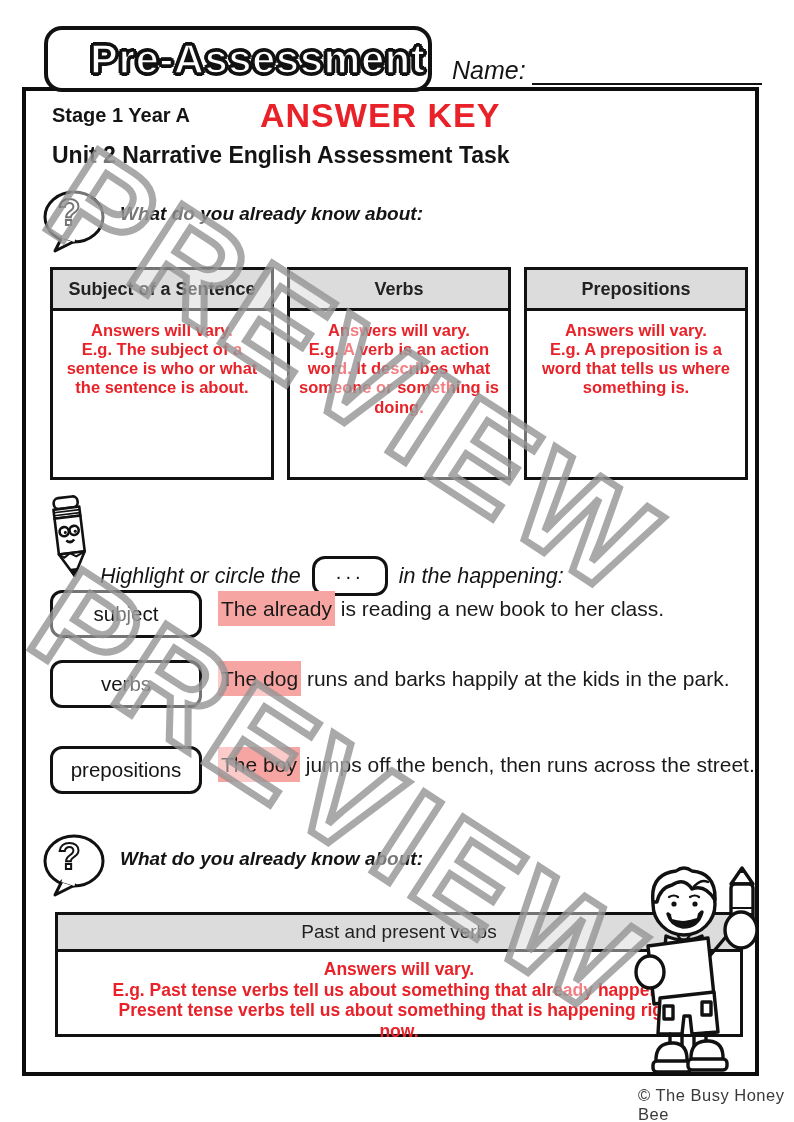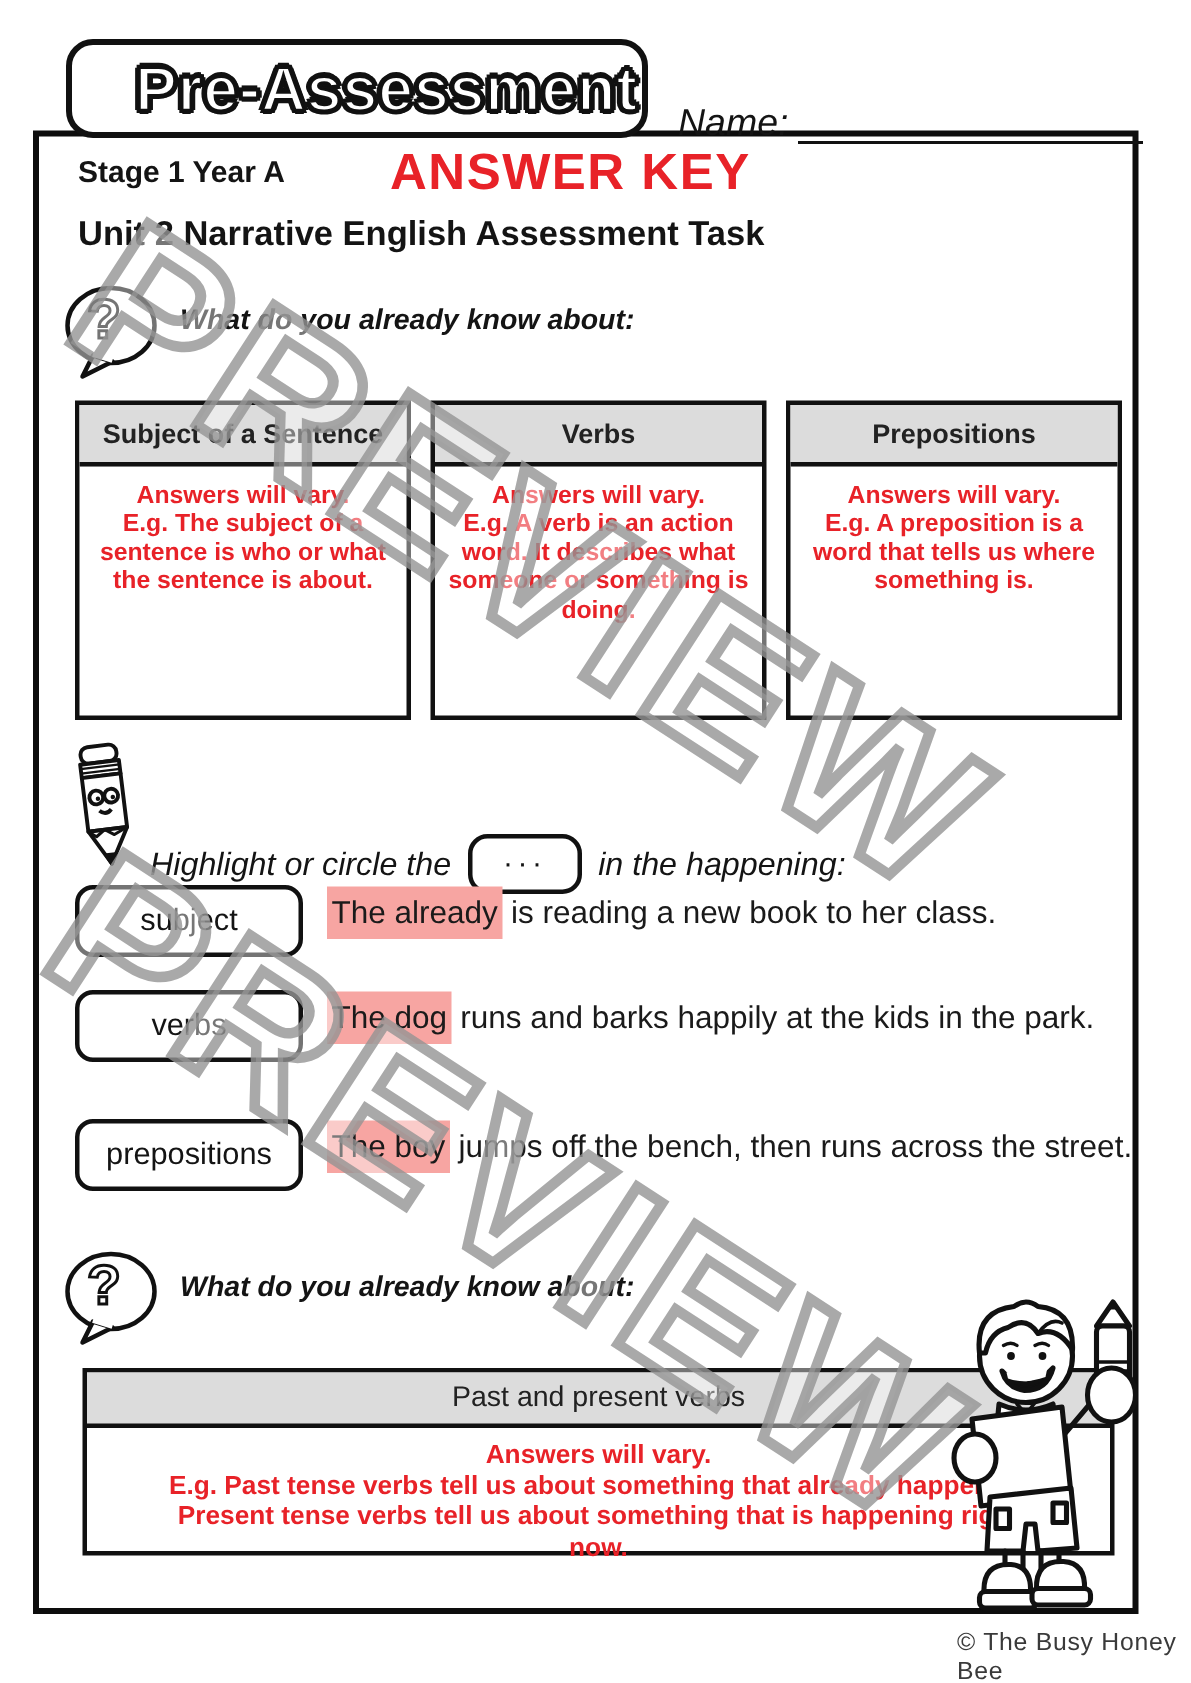--- a/index.html
+++ b/index.html
@@ -13,21 +13,21 @@
     border:4px solid #0d0d0d;box-sizing:border-box;}
   .title-bubble{position:absolute;left:44px;top:26px;width:388px;height:66px;
     background:#fff;border:4px solid #111;border-radius:18px;z-index:3;
     display:flex;align-items:center;justify-content:center;box-sizing:border-box;}
   .title-text{
     font-size:41px;font-weight:bold;letter-spacing:1px;color:#fff;
     -webkit-text-stroke:1.6px #111;
     text-shadow:3px 0 0 #111,-3px 0 0 #111,0 3px 0 #111,0 -3px 0 #111,
       2px 2px 0 #111,-2px 2px 0 #111,2px -2px 0 #111,-2px -2px 0 #111;padding-left:40px;}
   .hand{font-style:italic;}
-  .name-wrap{position:absolute;left:452px;top:56px;display:flex;align-items:flex-start;z-index:4;margin-top:12px;}
+  .name-wrap{position:absolute;left:452px;top:56px;display:flex;align-items:center;z-index:4;}
   .name-label{font-size:25px;}
   .name-line{width:230px;height:26px;border-bottom:2.5px solid #111;margin-left:6px;}
   .stage{position:absolute;left:52px;top:104px;font-size:20px;font-weight:bold;}
   .akey{position:absolute;left:260px;top:96px;font-size:34px;font-weight:bold;
     color:var(--red,#e82228);letter-spacing:1px;}
   .unit{position:absolute;left:52px;top:142px;font-size:23px;font-weight:bold;}
   
   .qicon{position:absolute;width:66px;height:64px;z-index:2;}
   .qmark{position:absolute;left:16px;top:2px;font-size:37px;font-weight:bold;color:#fff;
     -webkit-text-stroke:2px #111;}

